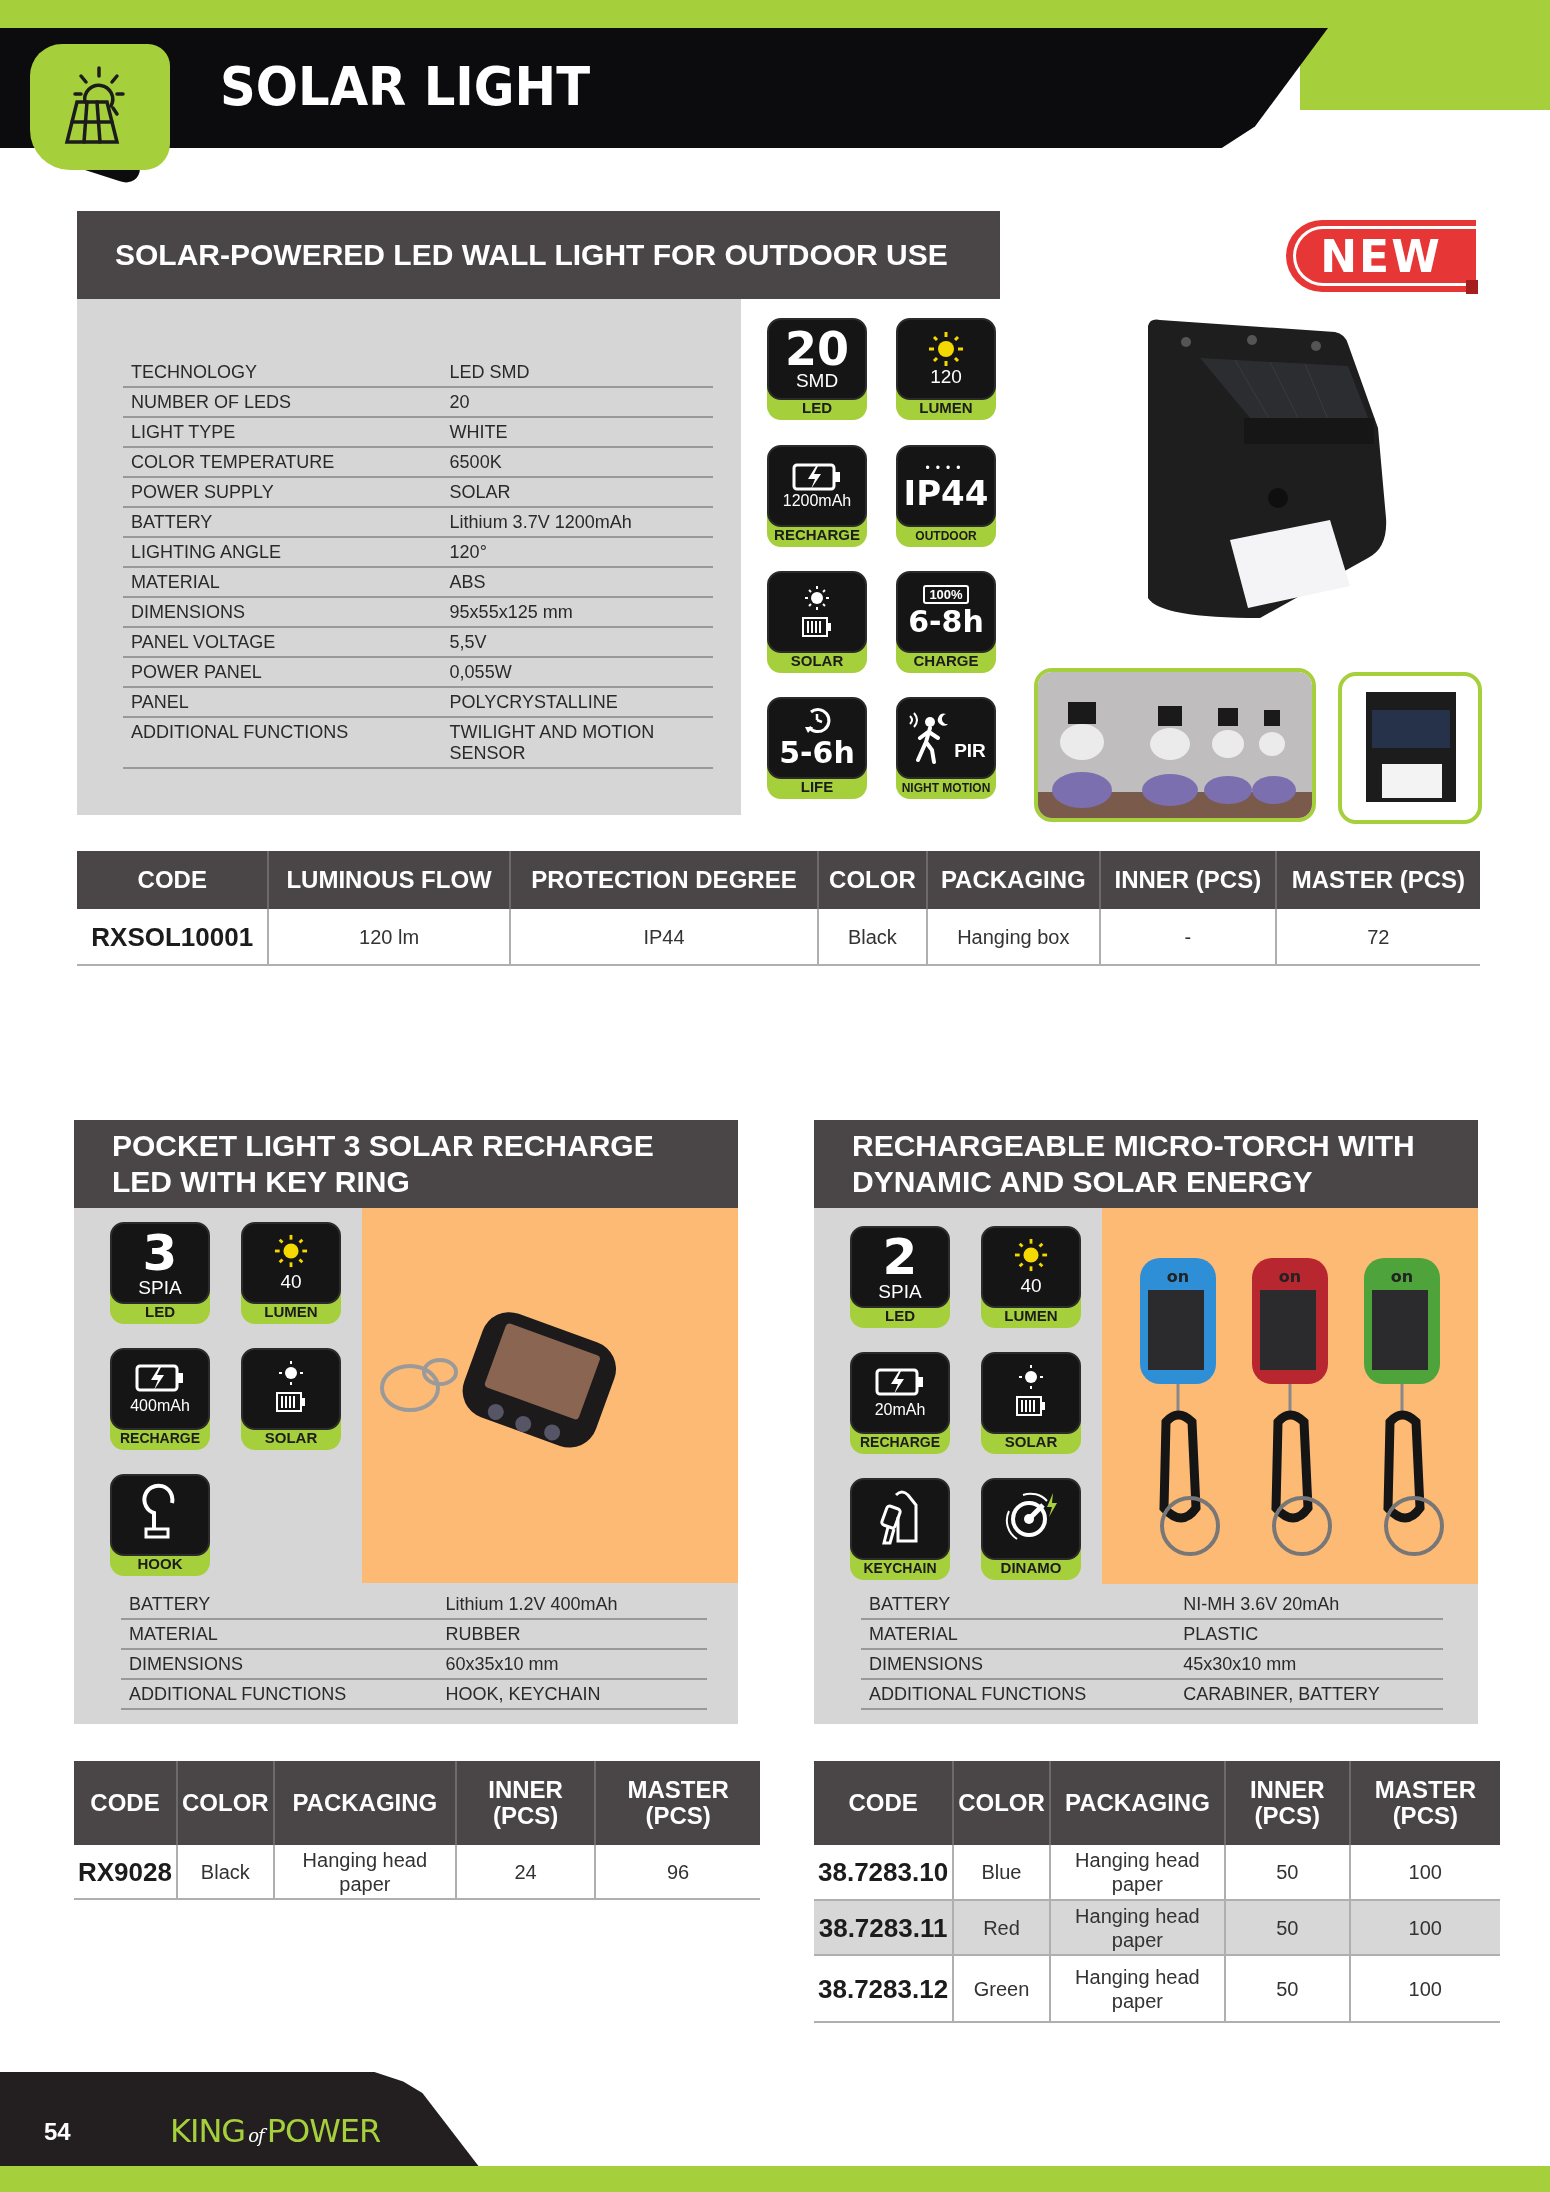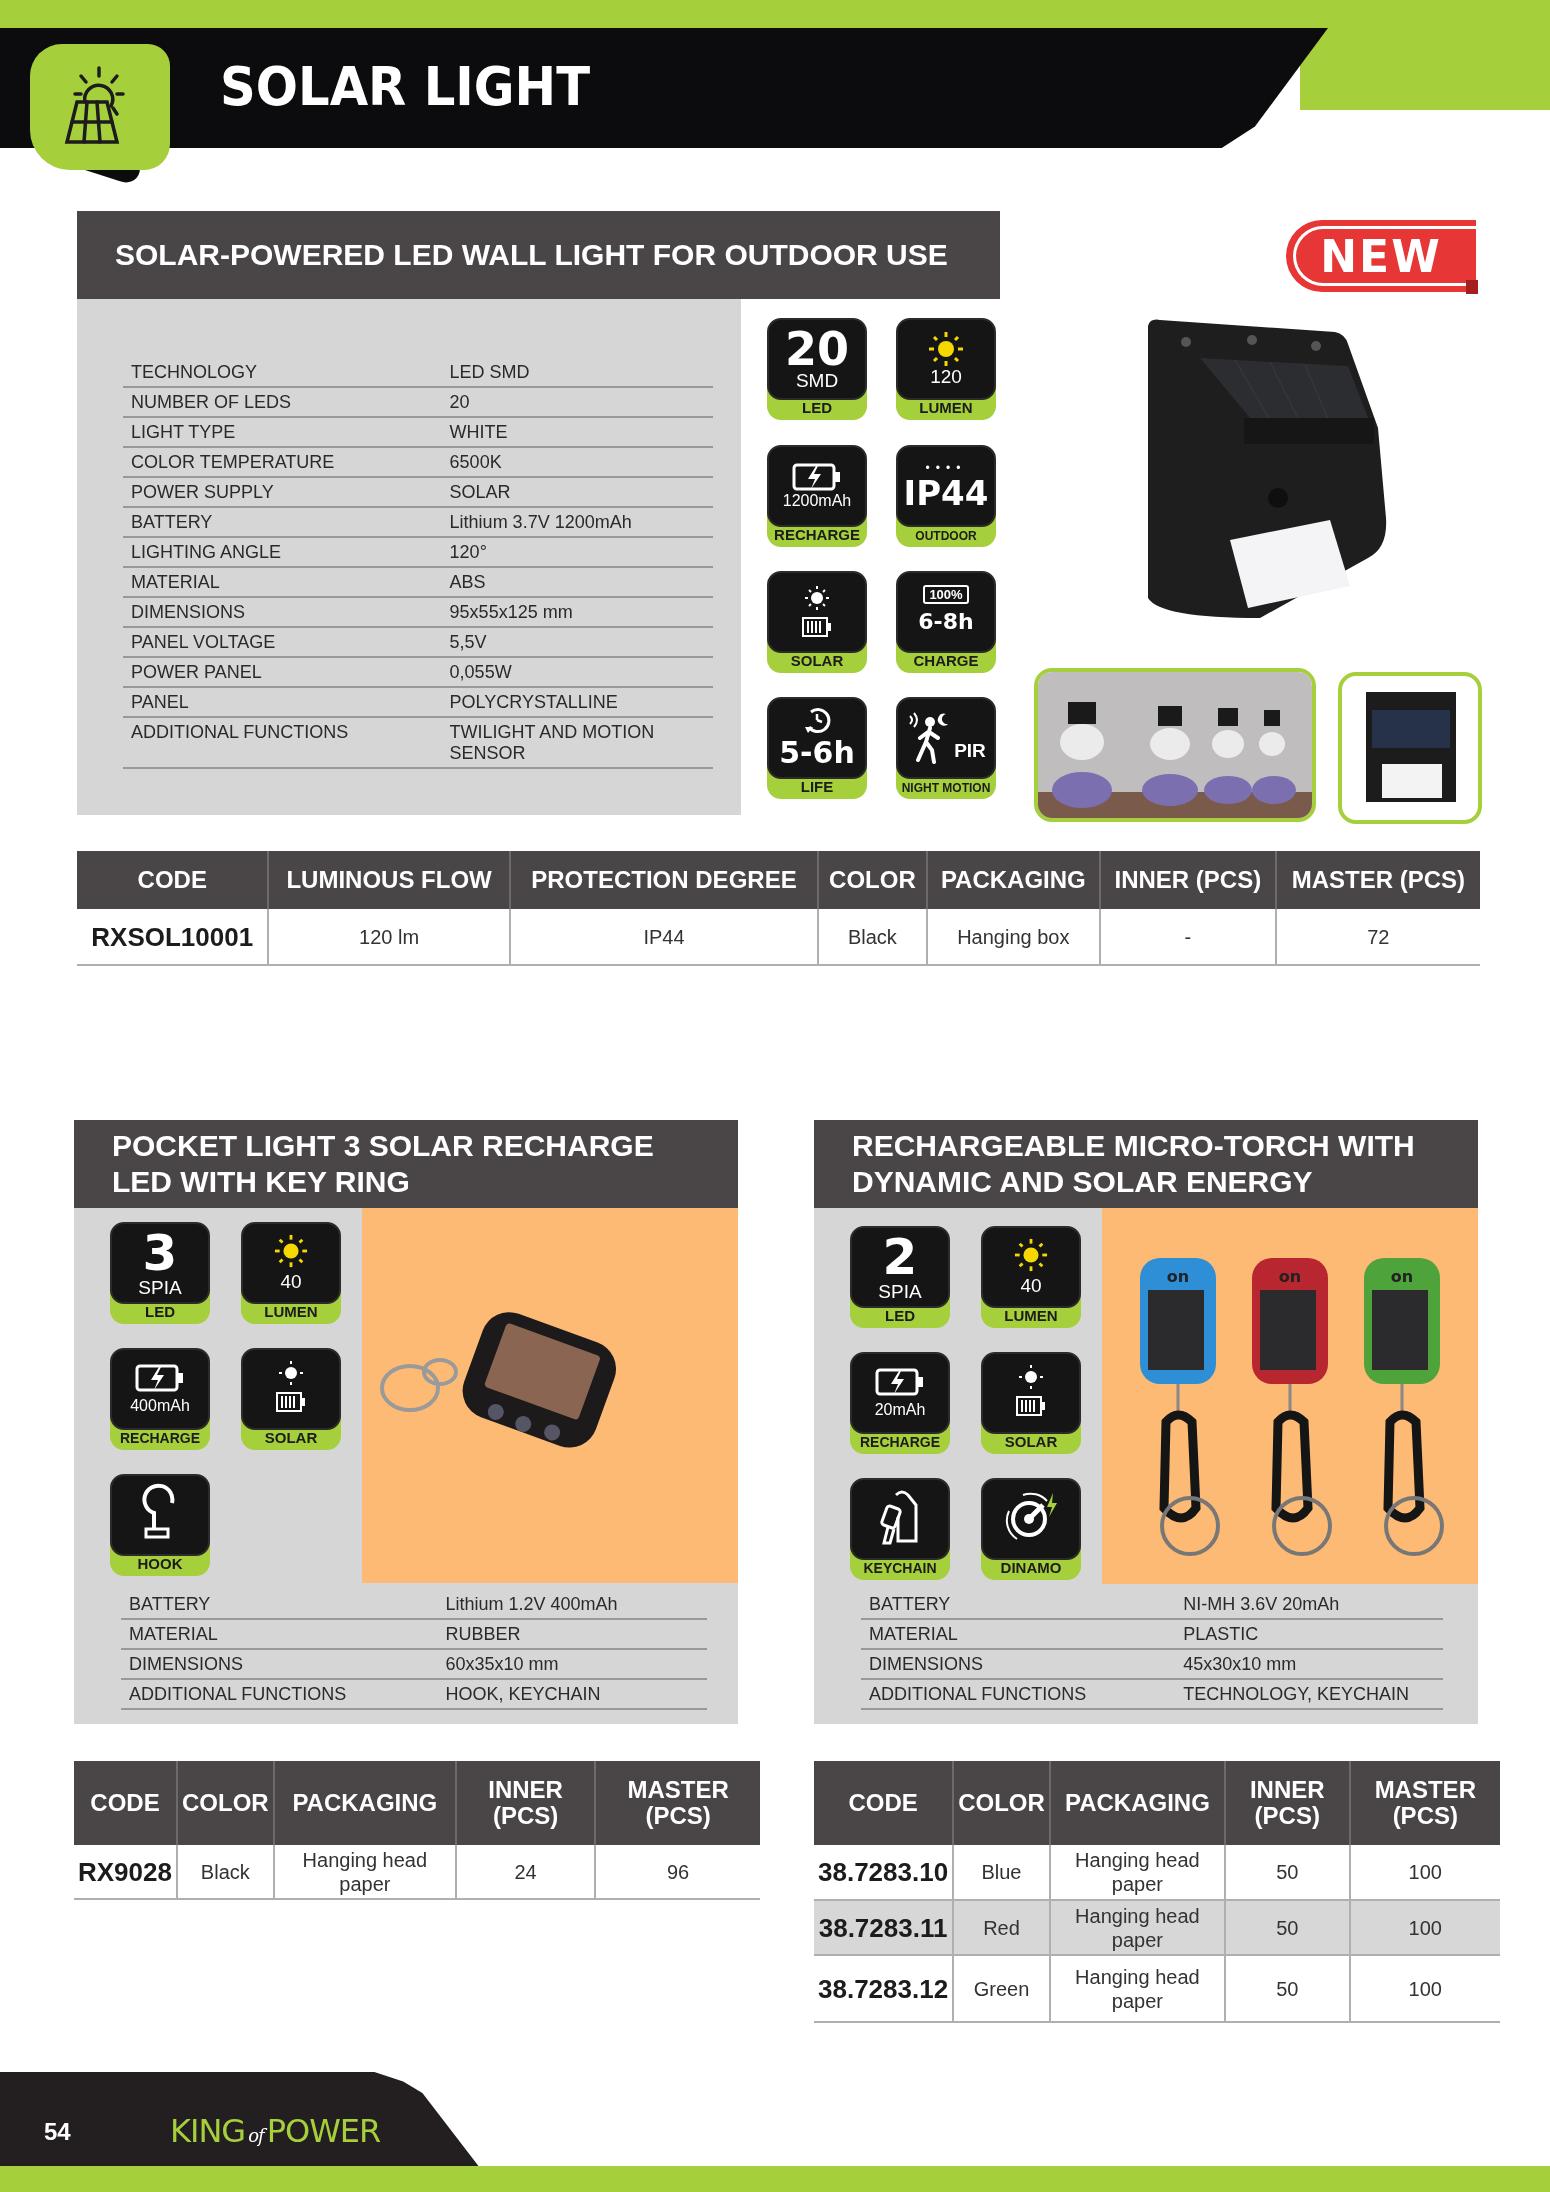--- a/index.html
+++ b/index.html
@@ -219,21 +219,21 @@
             <line x1="19" y1="37" x2="19" y2="49"></line>
             <line x1="23" y1="37" x2="23" y2="49"></line>
           </g>
         </svg>
     </div>
     <div class="b-bot">SOLAR</div>
   </div>
   <div class="badge" style="left:896px; top:571px;">
     <div class="b-top">
       <span style="border:2px solid #fff; border-radius:3px; font-size:13px; padding:0 4px; font-weight:bold;">100%</span>
-      <span class="med" style="font-size:22px;">6-8h</span>
+      <span class="med" style="font-size:30px;">6-8h</span>
     </div>
     <div class="b-bot">CHARGE</div>
   </div>
   <div class="badge" style="left:767px; top:697px;">
     <div class="b-top">
       <svg width="30" height="30" viewBox="0 0 30 30">
           <path d="M7 22 A11 11 0 1 0 9 7" fill="none" stroke="#fff" stroke-width="3"></path>
           <polygon points="3,22 11,22 6,28" fill="#fff"></polygon>
           <line x1="15" y1="9" x2="15" y2="15" stroke="#fff" stroke-width="2.5"></line>
           <line x1="15" y1="15" x2="20" y2="17" stroke="#fff" stroke-width="2.5"></line>
@@ -579,21 +579,21 @@
       <tr>
         <td style="width:54%">MATERIAL</td>
                     <td class="v">PLASTIC</td>
       </tr>
       <tr>
         <td style="width:54%">DIMENSIONS</td>
                     <td class="v">45x30x10 mm</td>
       </tr>
       <tr>
         <td style="width:54%">ADDITIONAL FUNCTIONS</td>
-                    <td class="v">TECHNOLOGY, KEYCHAIN</td>
+                    <td class="v">CARABINER, BATTERY</td>
       </tr>
     </tbody>
 </table>
 <table class="order-table" style="left:814px; top:1761px; width:686px;">
   <thead>
       <tr style="height:56px;" id="p3-order-head">
         <th>CODE</th>
         <th>COLOR</th>
         <th>PACKAGING</th>
         <th>INNER (PCS)</th>

